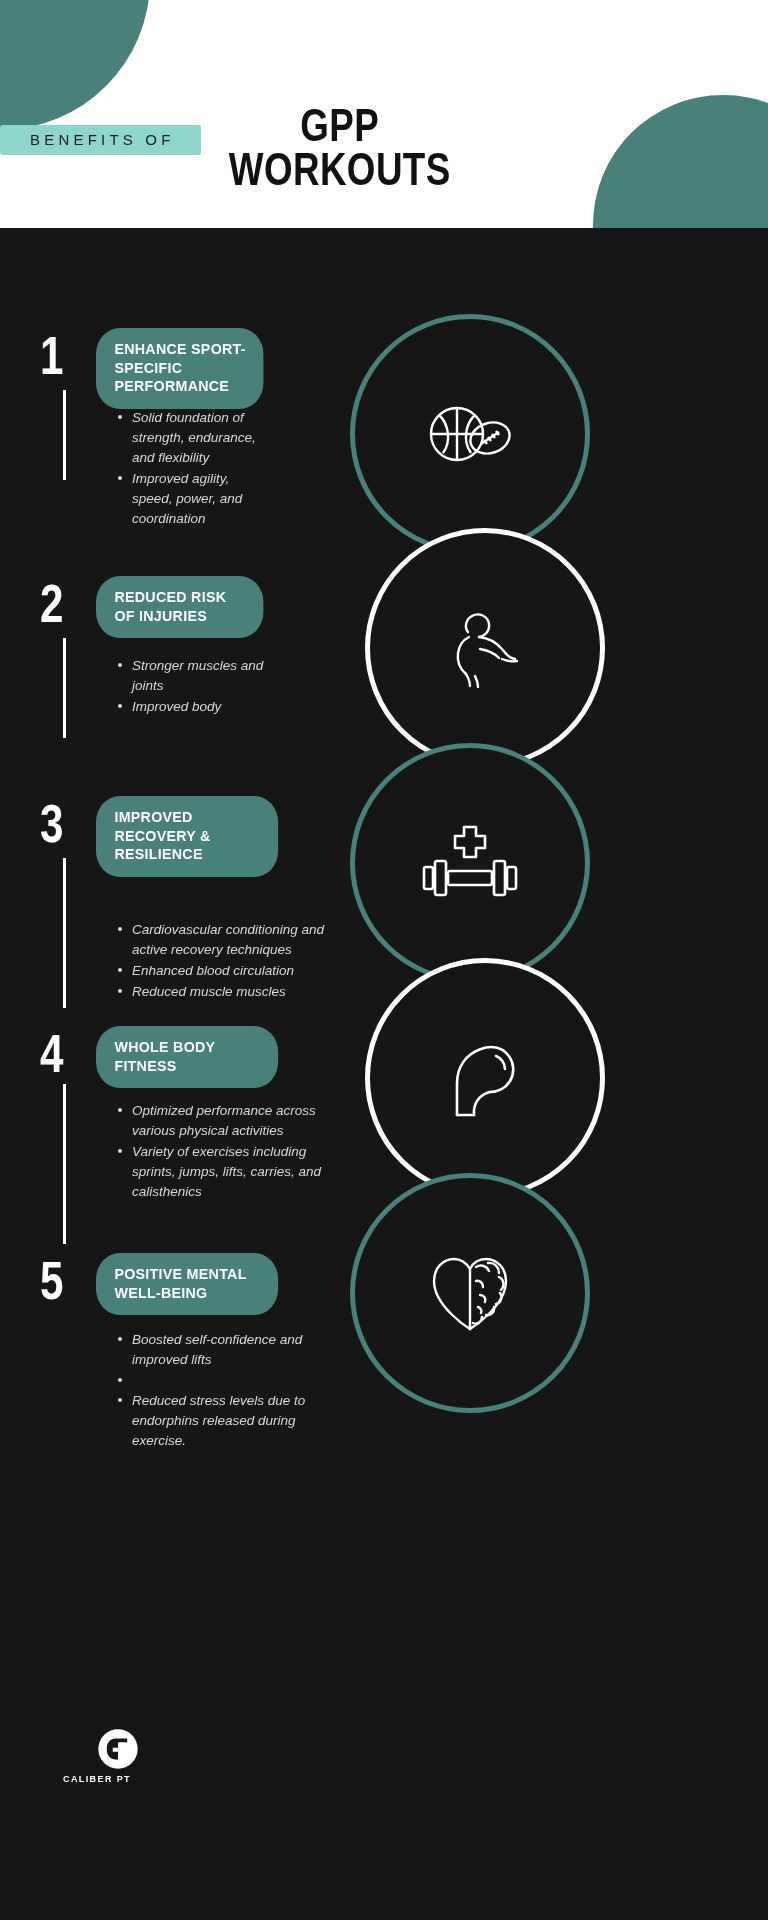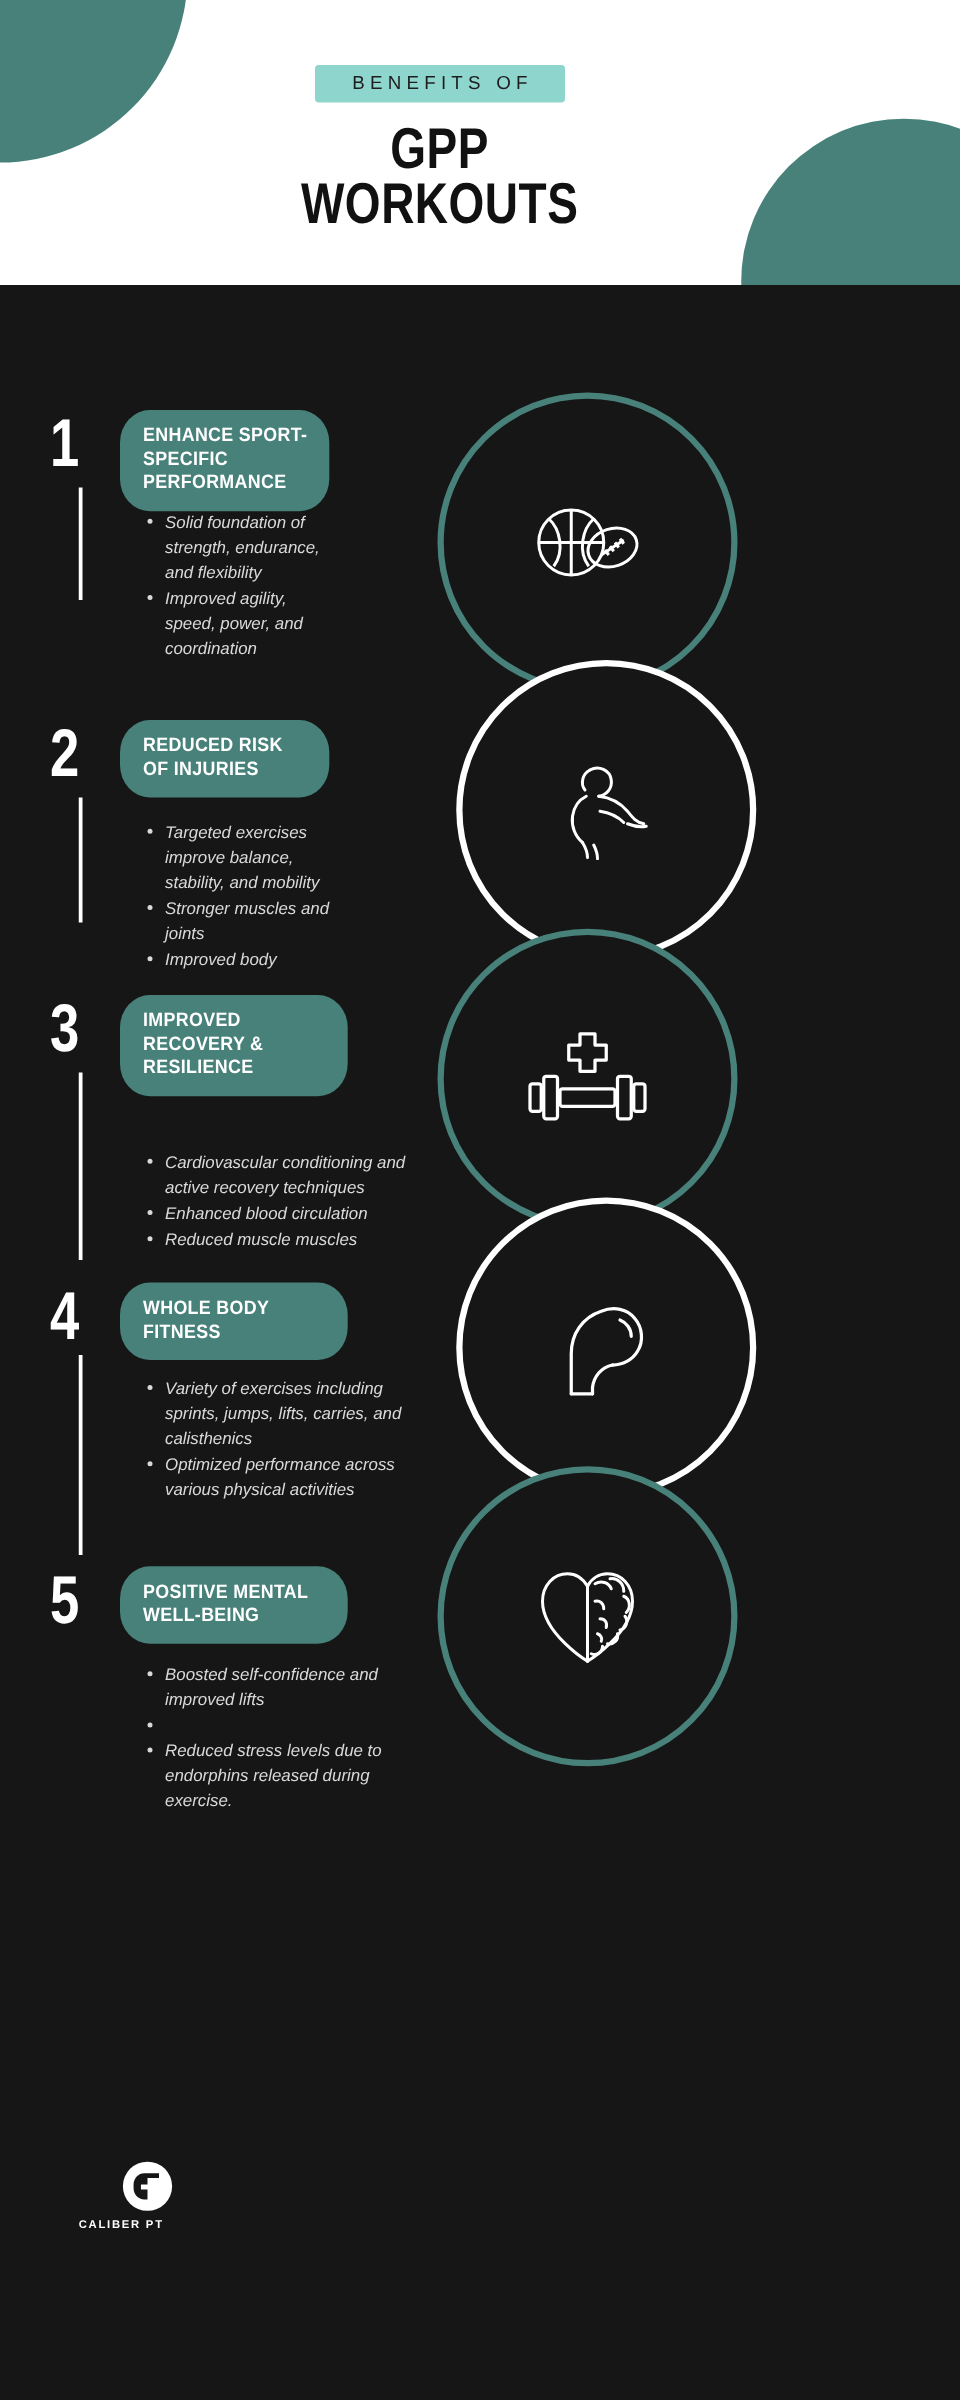--- a/index.html
+++ b/index.html
@@ -21,21 +21,21 @@
     width:300px; height:300px; border-radius:50%;
     background:#47817a;
   }
   .hdr-blob-right{
     position:absolute; right:-85px; top:95px;
     width:260px; height:260px; border-radius:50%;
     background:#47817a;
   }
   .hdr-inner{
     position:absolute; left:0; top:0; width:704px; height:228px;
-    display:flex; flex-direction:column; align-items:center;
+    display:flex; flex-direction:row; align-items:center;
     padding-top:52px;
   }
   .eyebrow{
     background:#8ed6cd; color:#1d1d1d;
     font-size:15px; letter-spacing:4.2px; font-weight:400;
     padding:7px 26px 8px 30px; border-radius:3px;
     line-height:1;
   }
   .title{
     color:#111111; text-align:center;
@@ -189,21 +189,20 @@
         <li>Solid foundation of strength, endurance, and flexibility</li>
         <li>Improved agility, speed, power, and coordination</li>
       </ul>
       <div class="rail" style="top:62px; height:90px;"></div>
     </div>
 
     <div class="step" style="top:348px;">
       <div class="num">2</div>
       <div class="badge" style="top:0px; width:182px;">REDUCED RISK OF INJURIES</div>
       <ul class="bullets" style="left:118px; top:80px; width:160px;">
-        <li>Targeted exercises improve balance, stability, and mobility</li>
         <li>Stronger muscles and joints</li>
         <li>Improved body</li>
       </ul>
       <div class="rail" style="top:62px; height:100px;"></div>
     </div>
 
     <div class="step" style="top:568px;">
       <div class="num">3</div>
       <div class="badge" style="top:0px; width:198px;">IMPROVED RECOVERY &amp; RESILIENCE</div>
       <ul class="bullets" style="left:118px; top:80px; width:212px;margin-top:44px;">
@@ -211,22 +210,22 @@
         <li>Enhanced blood circulation</li>
         <li>Reduced muscle muscles</li>
       </ul>
       <div class="rail" style="top:62px; height:150px;"></div>
     </div>
 
     <div class="step" style="top:798px;">
       <div class="num">4</div>
       <div class="badge" style="top:0px; width:198px;">WHOLE BODY FITNESS</div>
       <ul class="bullets" style="left:118px; top:75px; width:212px;">
+        <li>Optimized performance across various physical activities</li>
         <li>Variety of exercises including sprints, jumps, lifts, carries, and calisthenics</li>
-        <li>Optimized performance across various physical activities</li>
       </ul>
       <div class="rail" style="top:58px; height:160px;"></div>
     </div>
 
     <div class="step" style="top:1025px;">
       <div class="num">5</div>
       <div class="badge" style="top:0px; width:198px;">POSITIVE MENTAL WELL-BEING</div>
       <ul class="bullets" style="left:118px; top:77px; width:205px;">
         <li>Boosted self-confidence and improved lifts</li>
         <li class="empty"></li>

